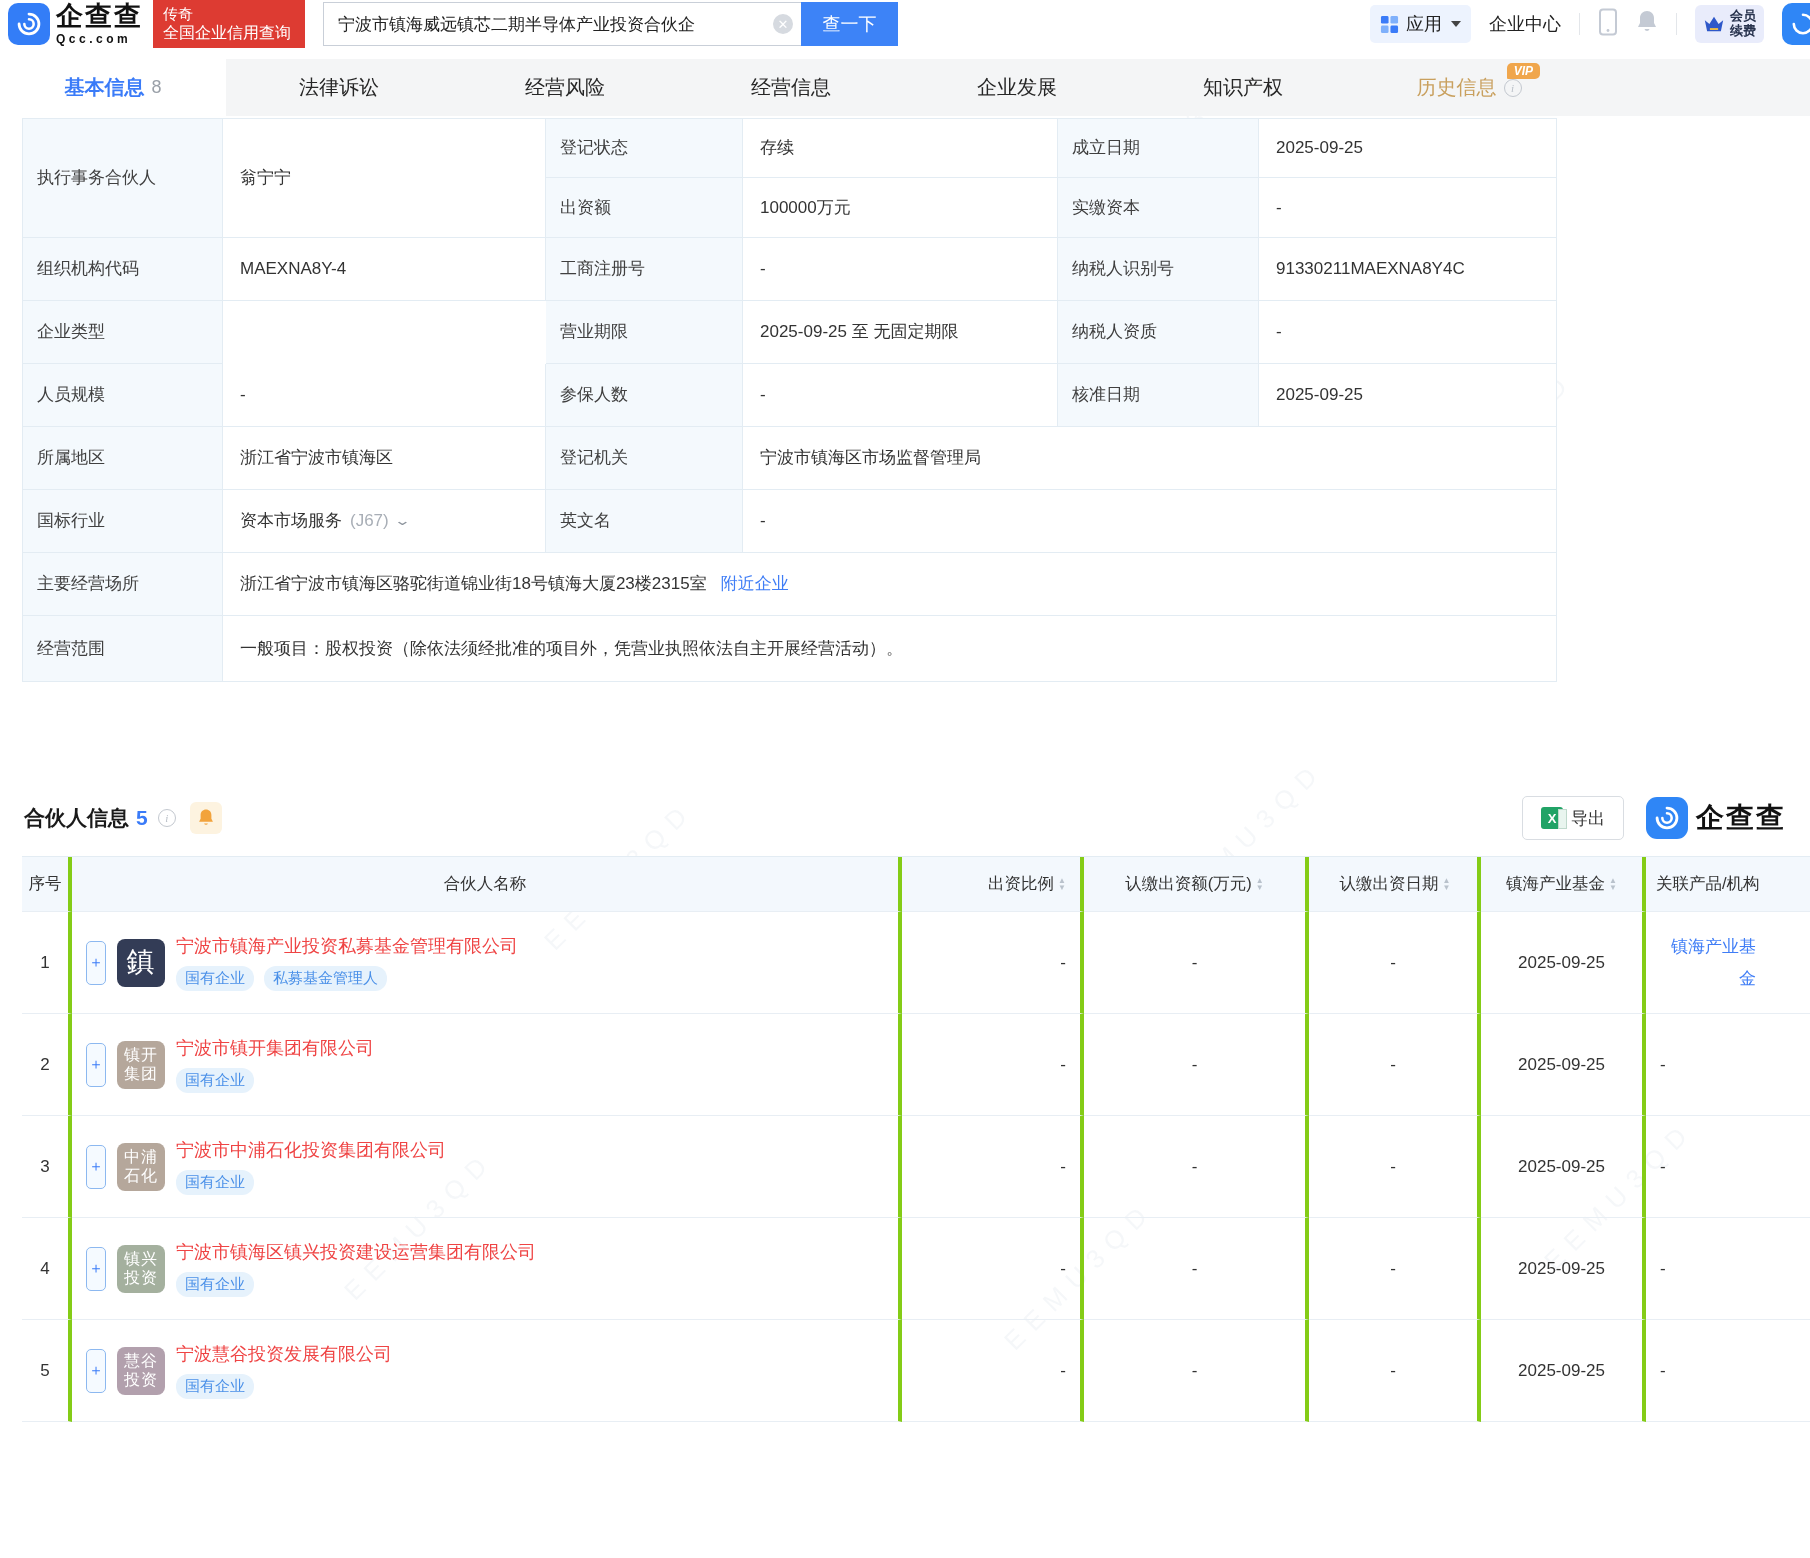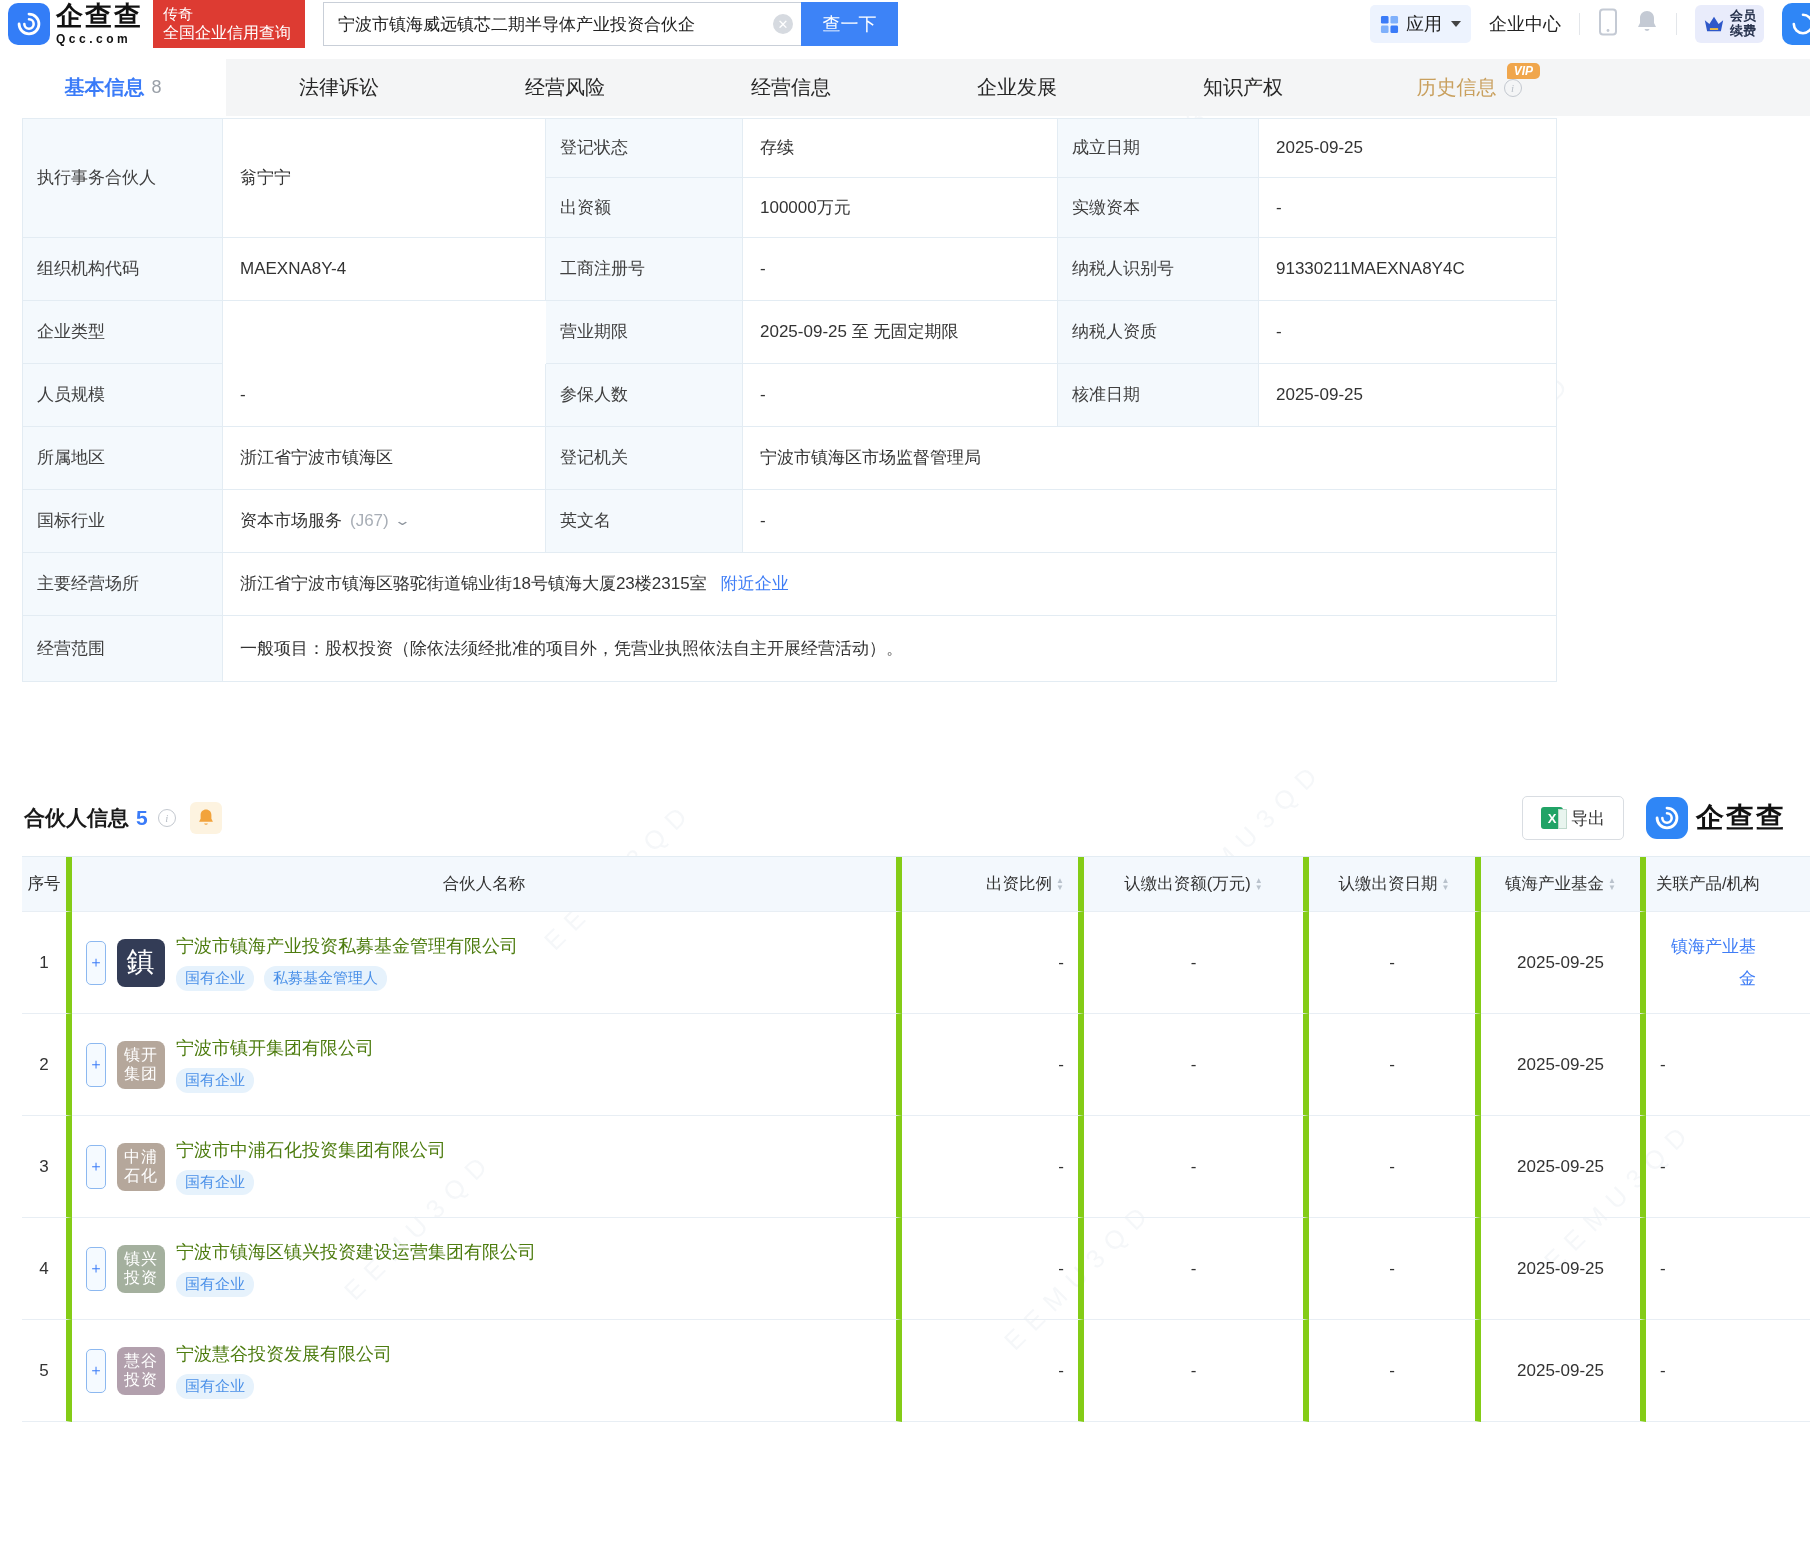--- a/index.html
+++ b/index.html
@@ -60,35 +60,35 @@
   .bell-chip { margin-left:14px; width:32px; height:32px; border-radius:6px; background:#fdf3e0; display:flex; align-items:center; justify-content:center; }
   .export-btn { margin-left:auto; height:44px; border:1px solid #d9dde2; border-radius:5px; background:#fff; display:flex; align-items:center; gap:8px; padding:0 18px; font-size:17px; color:#333; }
   .xls-icon { width:22px; height:22px; background:#21a366; border-radius:3px; color:#fff; font-size:13px; font-weight:bold; display:flex; align-items:center; justify-content:center; position:relative; }
   .xls-icon:after { content:""; position:absolute; right:-4px; top:2px; width:7px; height:18px; background:#e9f5ef; border:1px solid #bfd9cc; }
   .brand-right { display:flex; align-items:center; gap:8px; margin-left:22px; }
   .brand-right .cn { font-size:28px; font-weight:bold; color:#111; letter-spacing:2px; white-space:nowrap; }
   .brand-mark { width:42px; height:42px; border-radius:11px; background:#2f86f6; display:flex; align-items:center; justify-content:center; flex:none; }
 
   
   .ptable { position:relative; z-index:1; margin:16px 0 0 22px; width:1788px; display:grid; grid-template-columns:50px 830px 182px 225px 172px 165px 164px; border-top:1px solid #e3ecf3; }
-  .pcell { border-bottom:1px solid #e8eef4; border-right:6px solid #84cc16; display:flex; align-items:center; font-size:17px; color:#333; min-height:0; }
+  .pcell { border-bottom:1px solid #e8eef4; border-right:4px solid #84cc16; display:flex; align-items:center; font-size:17px; color:#333; min-height:0; }
   .pcell:nth-child(7n) { border-right:none; }
   .phead { background:#f3f8fd; height:55px; font-size:16.5px; color:#333; }
   .c-center { justify-content:center; text-align:center; }
   .c-right { justify-content:flex-end; padding-right:14px; }
   .c-left { justify-content:flex-start; padding-left:14px; }
   .sort { display:inline-flex; flex-direction:column; margin-left:4px; line-height:0; }
   .sort i { font-style:normal; font-size:8px; color:#b9c2cc; line-height:7px; }
   .prow { height:102px; }
   .name-cell { padding:0 10px 0 14px; gap:11px; }
   .expand-btn { width:20px; height:44px; border:1px solid #8cb8f0; border-radius:5px; background:#f5faff; color:#3a7bf8; font-size:15px; display:flex; align-items:center; justify-content:center; flex:none; }
   .plogo { width:48px; height:48px; border-radius:8px; color:#fff; display:flex; flex-direction:column; align-items:center; justify-content:center; line-height:1.15; font-size:16px; flex:none; letter-spacing:1px; }
   .plogo.big { font-size:28px; font-family:"Liberation Serif","DejaVu Serif",serif; }
   .name-col { display:flex; flex-direction:column; gap:8px; }
-  .pname { font-size:18px; color:#4d7c0f; text-decoration:none; }
+  .pname { font-size:18px; color:#ef4444; text-decoration:none; }
   .tags { display:flex; gap:10px; }
   .tag { background:#e6f2fc; color:#4a90e8; font-size:15px; padding:3px 9px; border-radius:12px; }
   .rel-link { display:inline-block; width:96px; line-height:1.85; font-size:17px; }
 </style>
 </head>
 <body>
 
 <div class="wm-layer">
   <span class="wm" style="left:560px;top:180px">EEMU3QD</span>
   <span class="wm" style="left:1080px;top:120px">EEMU3QD</span>

